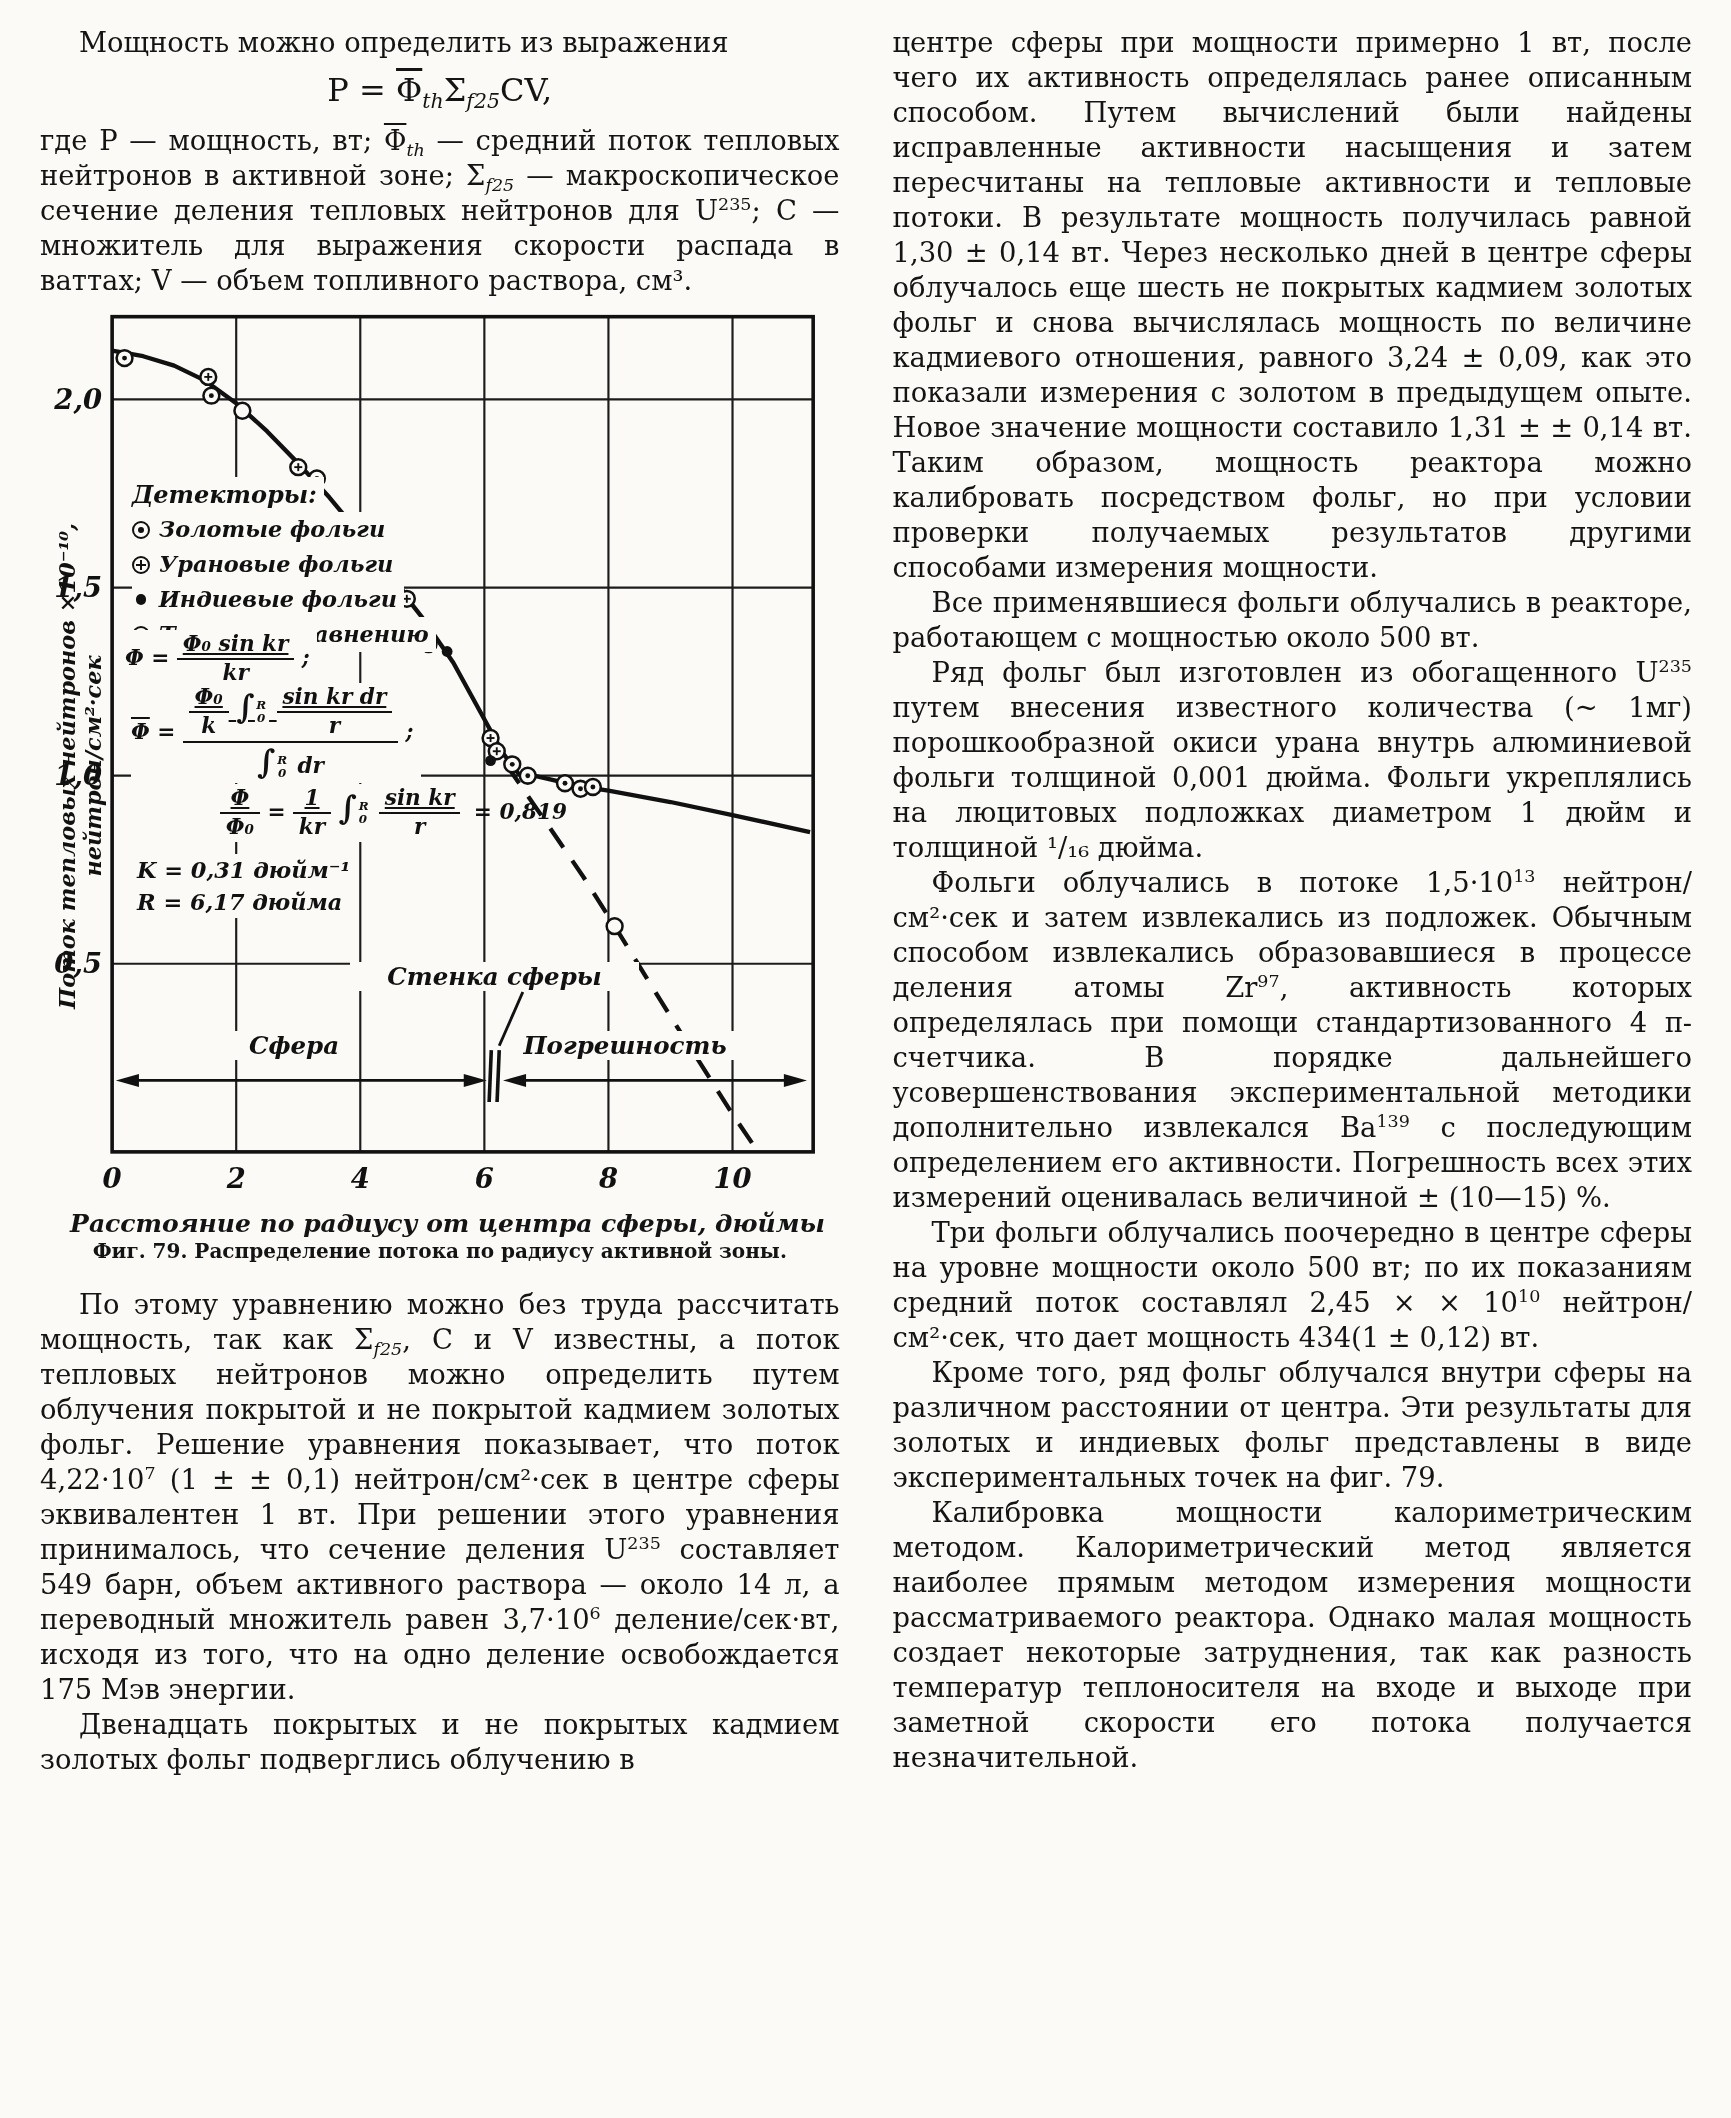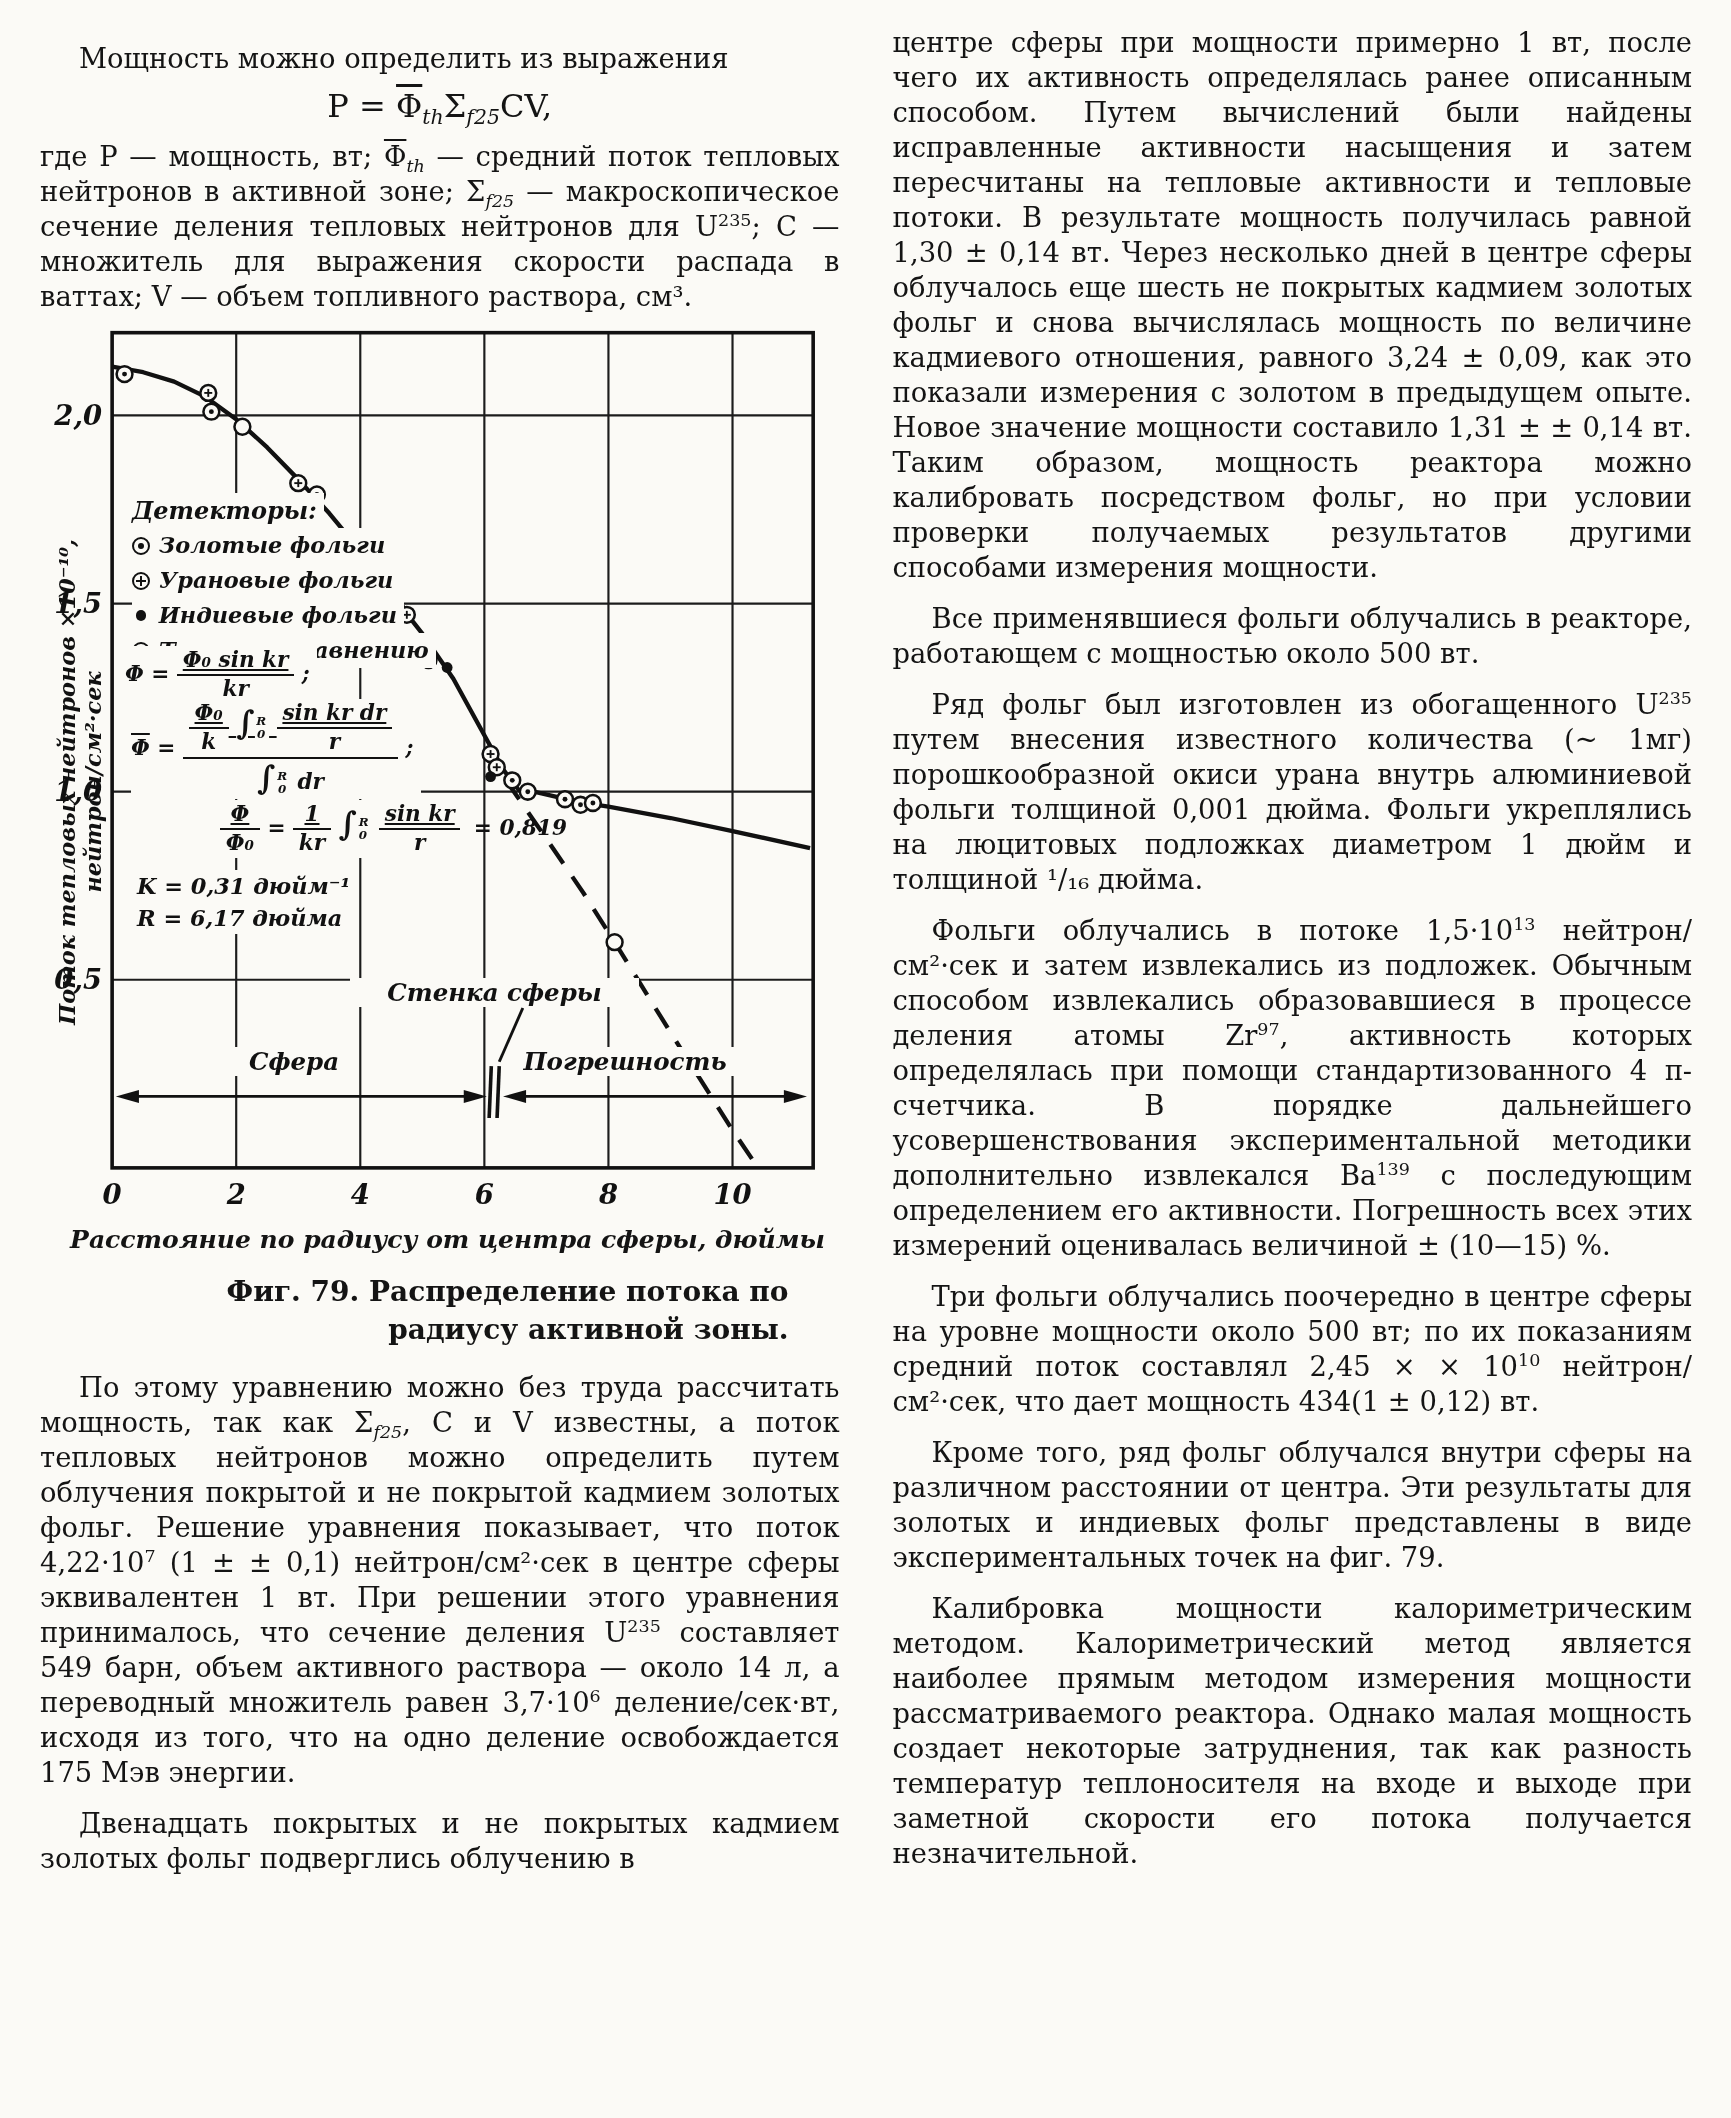--- a/index.html
+++ b/index.html
@@ -21,21 +21,21 @@
     text-align:center;font-size:27.4px;font-weight:bold;letter-spacing:1.4px;
   }
   
   .cols{display:flex;gap:53px;}
   .col{flex:1 1 0;min-width:0;}
   .para{
     margin:0;text-align:justify;
     font-size:27.4px;line-height:35px;
     font-weight:500;
   }
-  .para.ind{text-indent:39px;margin-top:16px;}
+  .para.ind{text-indent:39px;}
   .it{}
   .sup{vertical-align:super;font-size:64%;line-height:0;}
   .sub{vertical-align:sub;font-size:64%;line-height:0;font-style:italic;}
   .ol{text-decoration:overline;}
   
   .dispformula{
     text-align:center;font-size:32px;margin:11.5px 0 14.4px 0;font-weight:500;
   }
   
   figure{margin:10px 0 21.6px 0;padding:0;}
@@ -82,22 +82,22 @@
   .ytitle{
     position:absolute;left:-242px;top:432px;width:563px;text-align:center;
     transform:rotate(-90deg);transform-origin:center;
     font-style:italic;font-weight:bold;font-size:22.4px;color:#111;
   }
   .xtitle{
     width:815px;text-align:center;margin-top:2.9px;
     font-style:italic;font-weight:bold;font-size:25px;
   }
   figcaption{
-    margin-top:19px;text-align:right;
-    font-size:28px;font-weight:bold;line-height:1.35;
+    text-align:center;
+    font-size:20px;font-weight:bold;line-height:1.35;
     padding:0 51px;
   }
 </style>
 </head>
 <body>
 
 <div class="page">
 
 
   <div class="cols">

